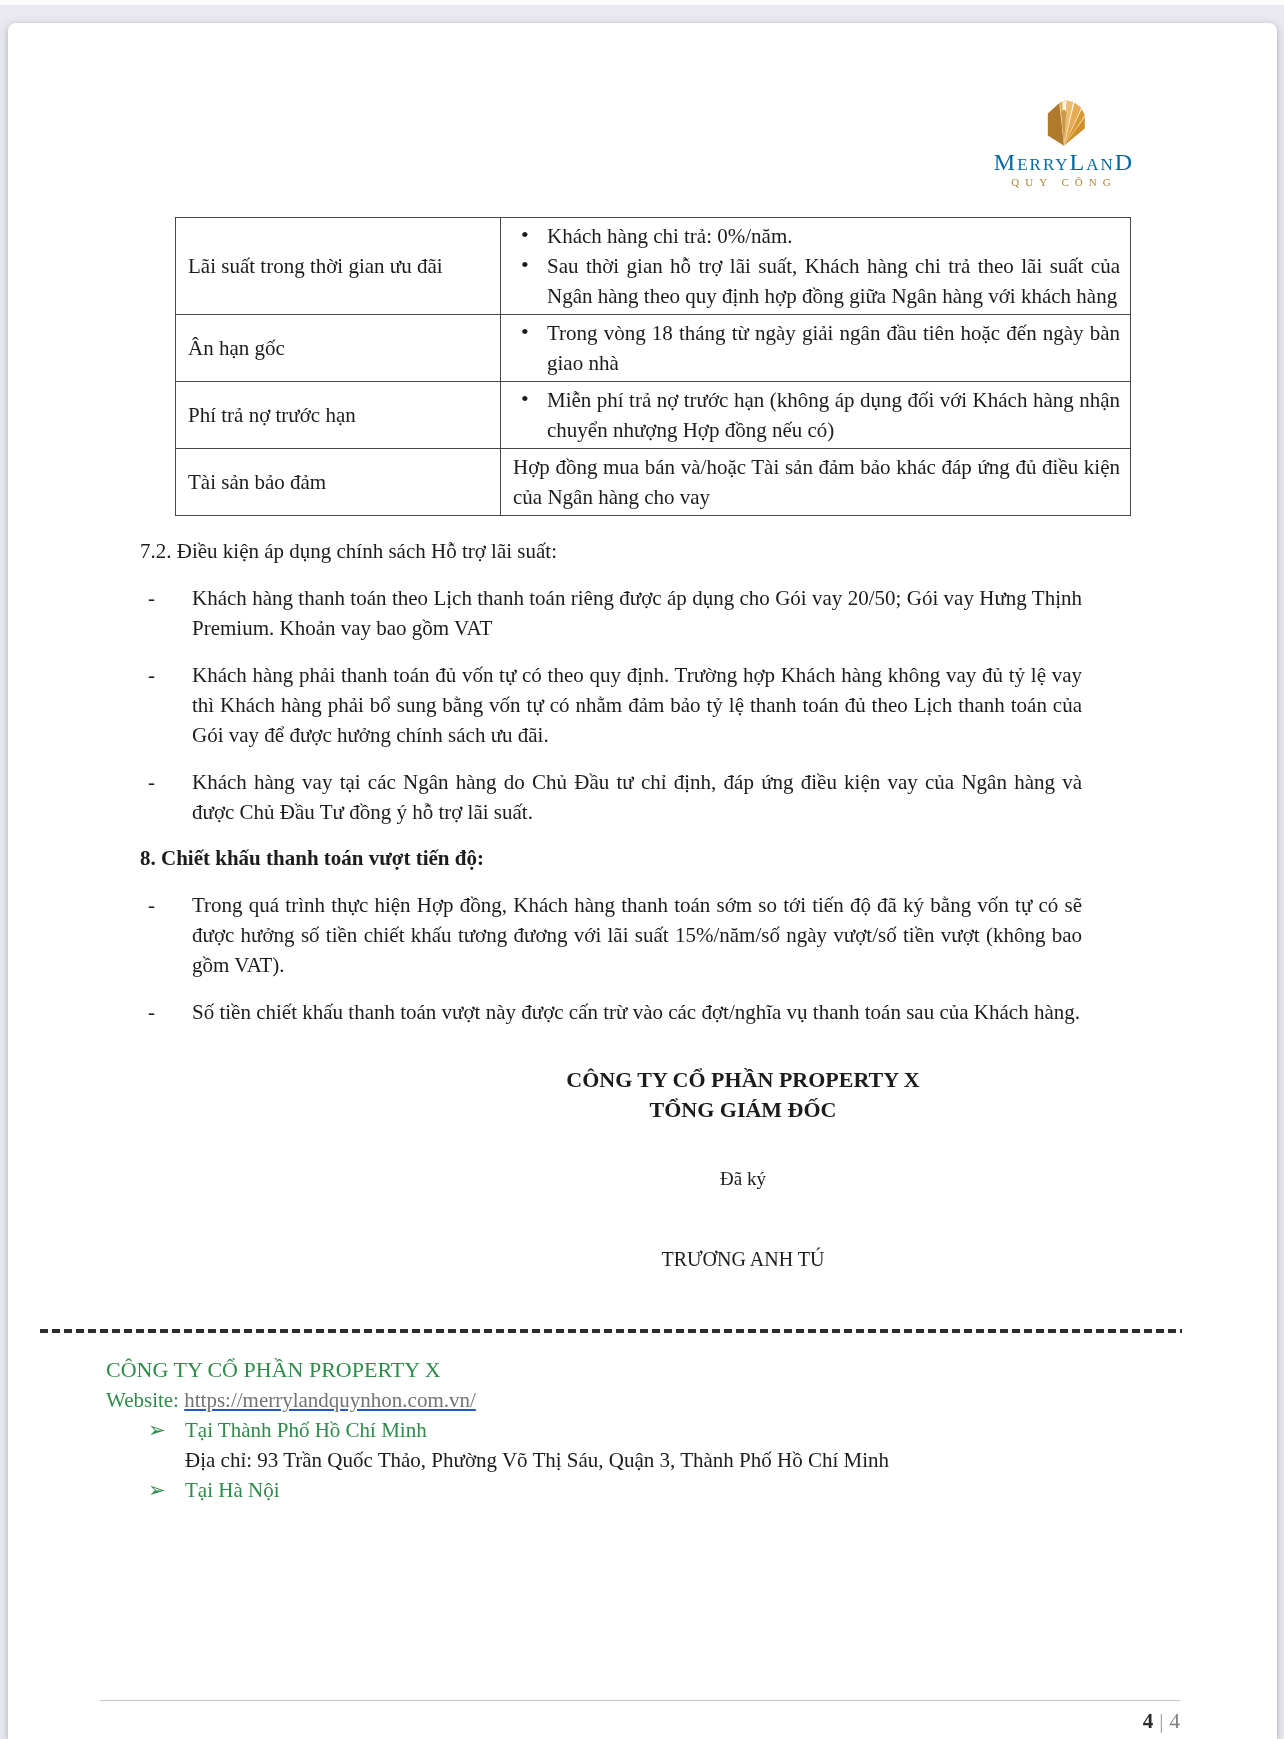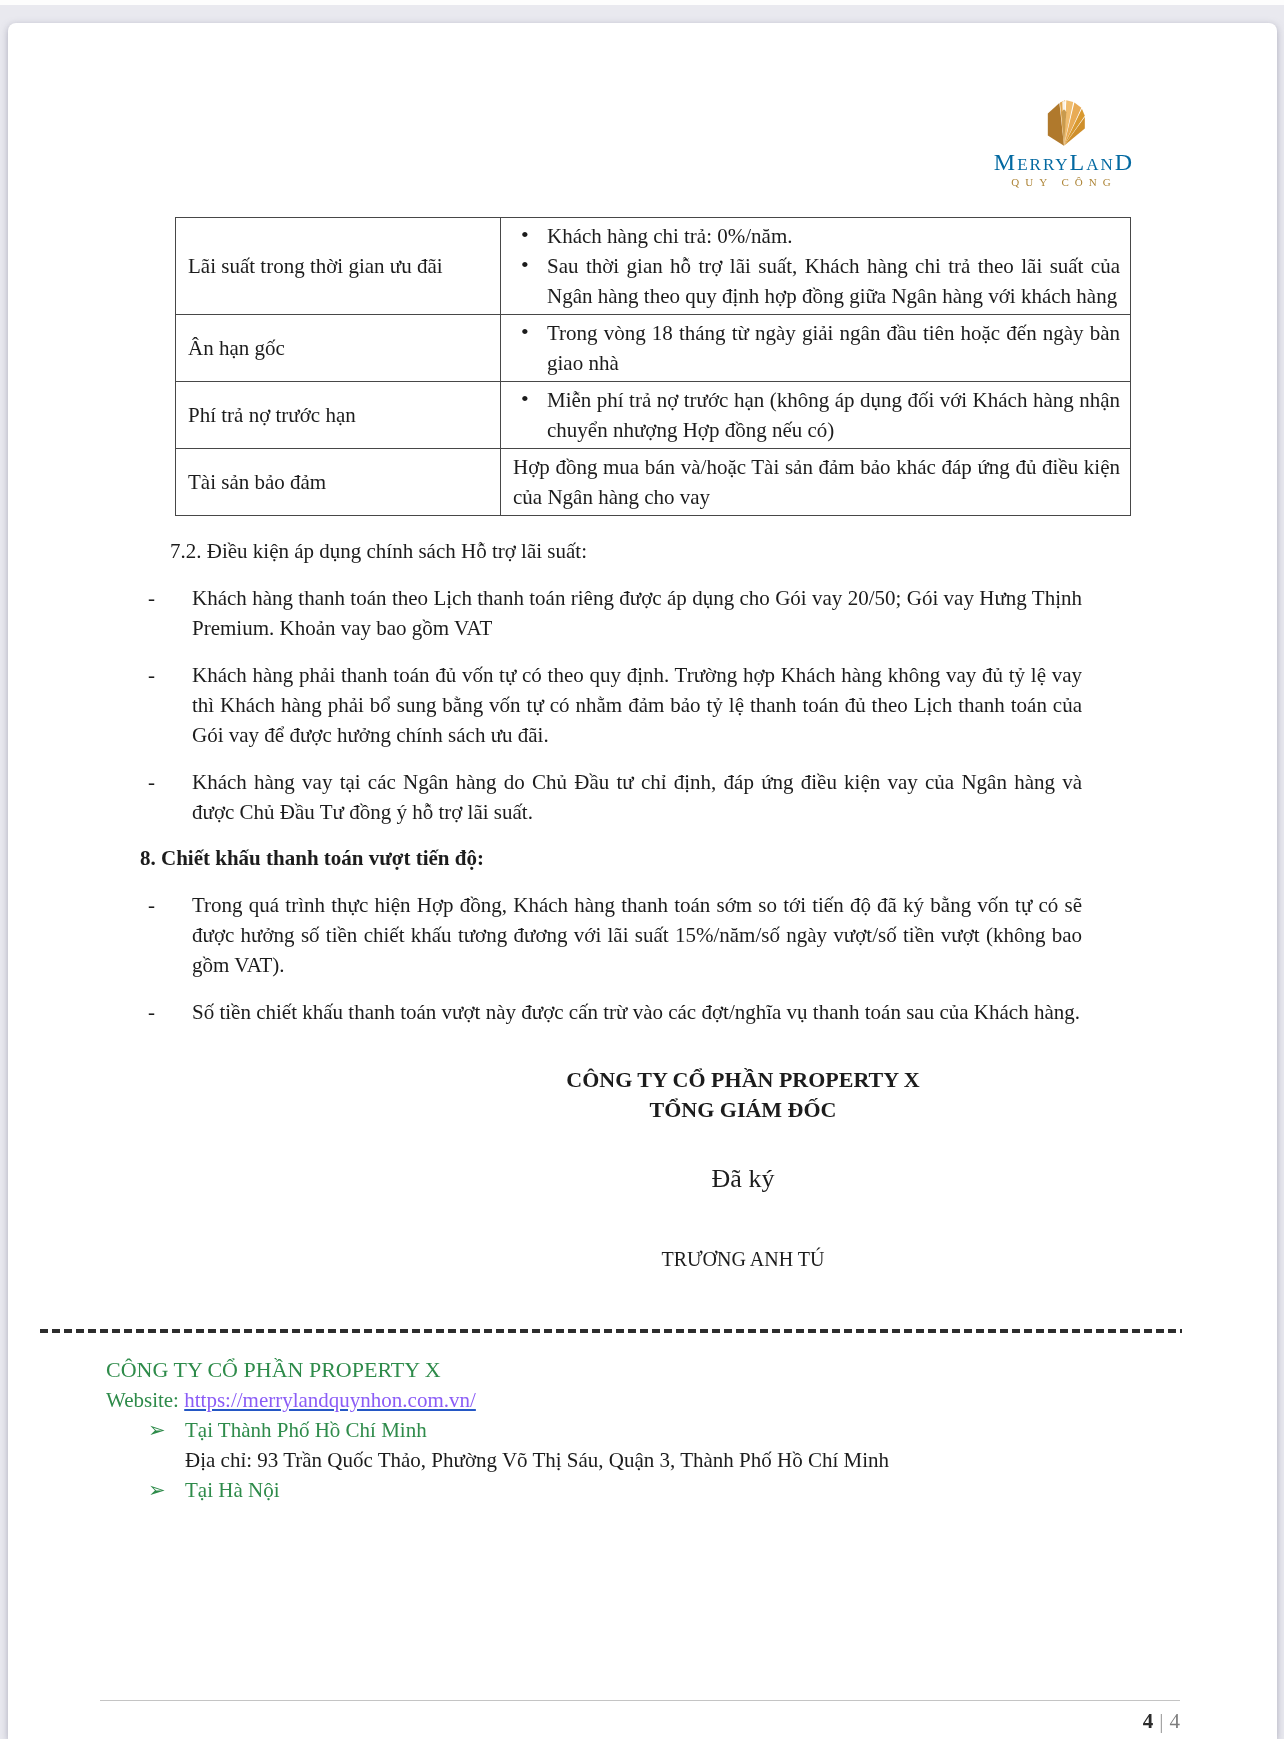--- a/index.html
+++ b/index.html
@@ -16,38 +16,38 @@
   .content{margin:0 195px 0 132px;padding-top:194px;font-size:21px;line-height:30px;}
   
   table.doc{border-collapse:collapse;margin-left:35px;width:907px;table-layout:fixed;}
   table.doc td{border:1.5px solid #474747;vertical-align:middle;}
   td.lab{width:300px;padding:4px 12px;}
   td.val{width:607px;padding:3px 10px 3px 12px;}
   .bullet{position:relative;padding-left:34px;text-align:justify;}
   .bullet .bglyph{position:absolute;left:8px;top:-1px;font-size:22px;}
   .jt{text-align:justify;}
   
-  .h72{margin-top:20px;margin-left:30px;}
+  .h72{margin-top:20px;}
   .h8{margin-top:16px;font-weight:bold;}
   .ditem{position:relative;margin-top:17px;padding-left:52px;text-align:justify;}
   .ditem .dash{position:absolute;left:8px;top:0;}
   
   .sig{margin-top:38px;margin-left:303px;width:600px;text-align:center;}
   .sig .co{font-weight:bold;font-size:22px;line-height:30px;}
   .sig .ti{font-weight:bold;font-size:22px;line-height:30px;}
-  .sig .signed{margin-top:39px;font-size:26px;line-height:30px;}
+  .sig .signed{margin-top:39px;font-size:19px;line-height:30px;}
   .sig .nm{margin-top:50px;font-weight:normal;font-size:20px;line-height:30px;}
   
   .dashline{margin:55px -100px 0 -100px;height:4px;
     background:repeating-linear-gradient(90deg,#2d2d2d 0 8px,transparent 8px 12px);}
   
   .fblock{margin:22px 0 0 98px;font-size:21px;line-height:30px;}
   .fblock .gco{font-size:22px;}
   .green{color:#2e8b4a;}
-  .weblink{color:#8b5cf6;text-decoration:underline;text-decoration-color:#2457c5;}
+  .weblink{color:#737373;text-decoration:underline;text-decoration-color:#2457c5;}
   .locrow{position:relative;padding-left:79px;}
   .locrow .arrow{position:absolute;left:42px;top:0;color:#2e8b4a;}
   .addr{padding-left:79px;color:#1c1c1c;}
   
   .pgfoot{position:absolute;left:92px;right:97px;top:1653px;border-top:1px solid #c4c4c4;
     padding-top:8px;text-align:right;font-size:21px;margin-top:24px;}
   .pgfoot .cur{color:#2b2b2b;font-weight:bold;}
   .pgfoot .sep{color:#9a9a9a;padding:0 6px;}
   .pgfoot .tot{color:#7d7d7d;}
 </style>

